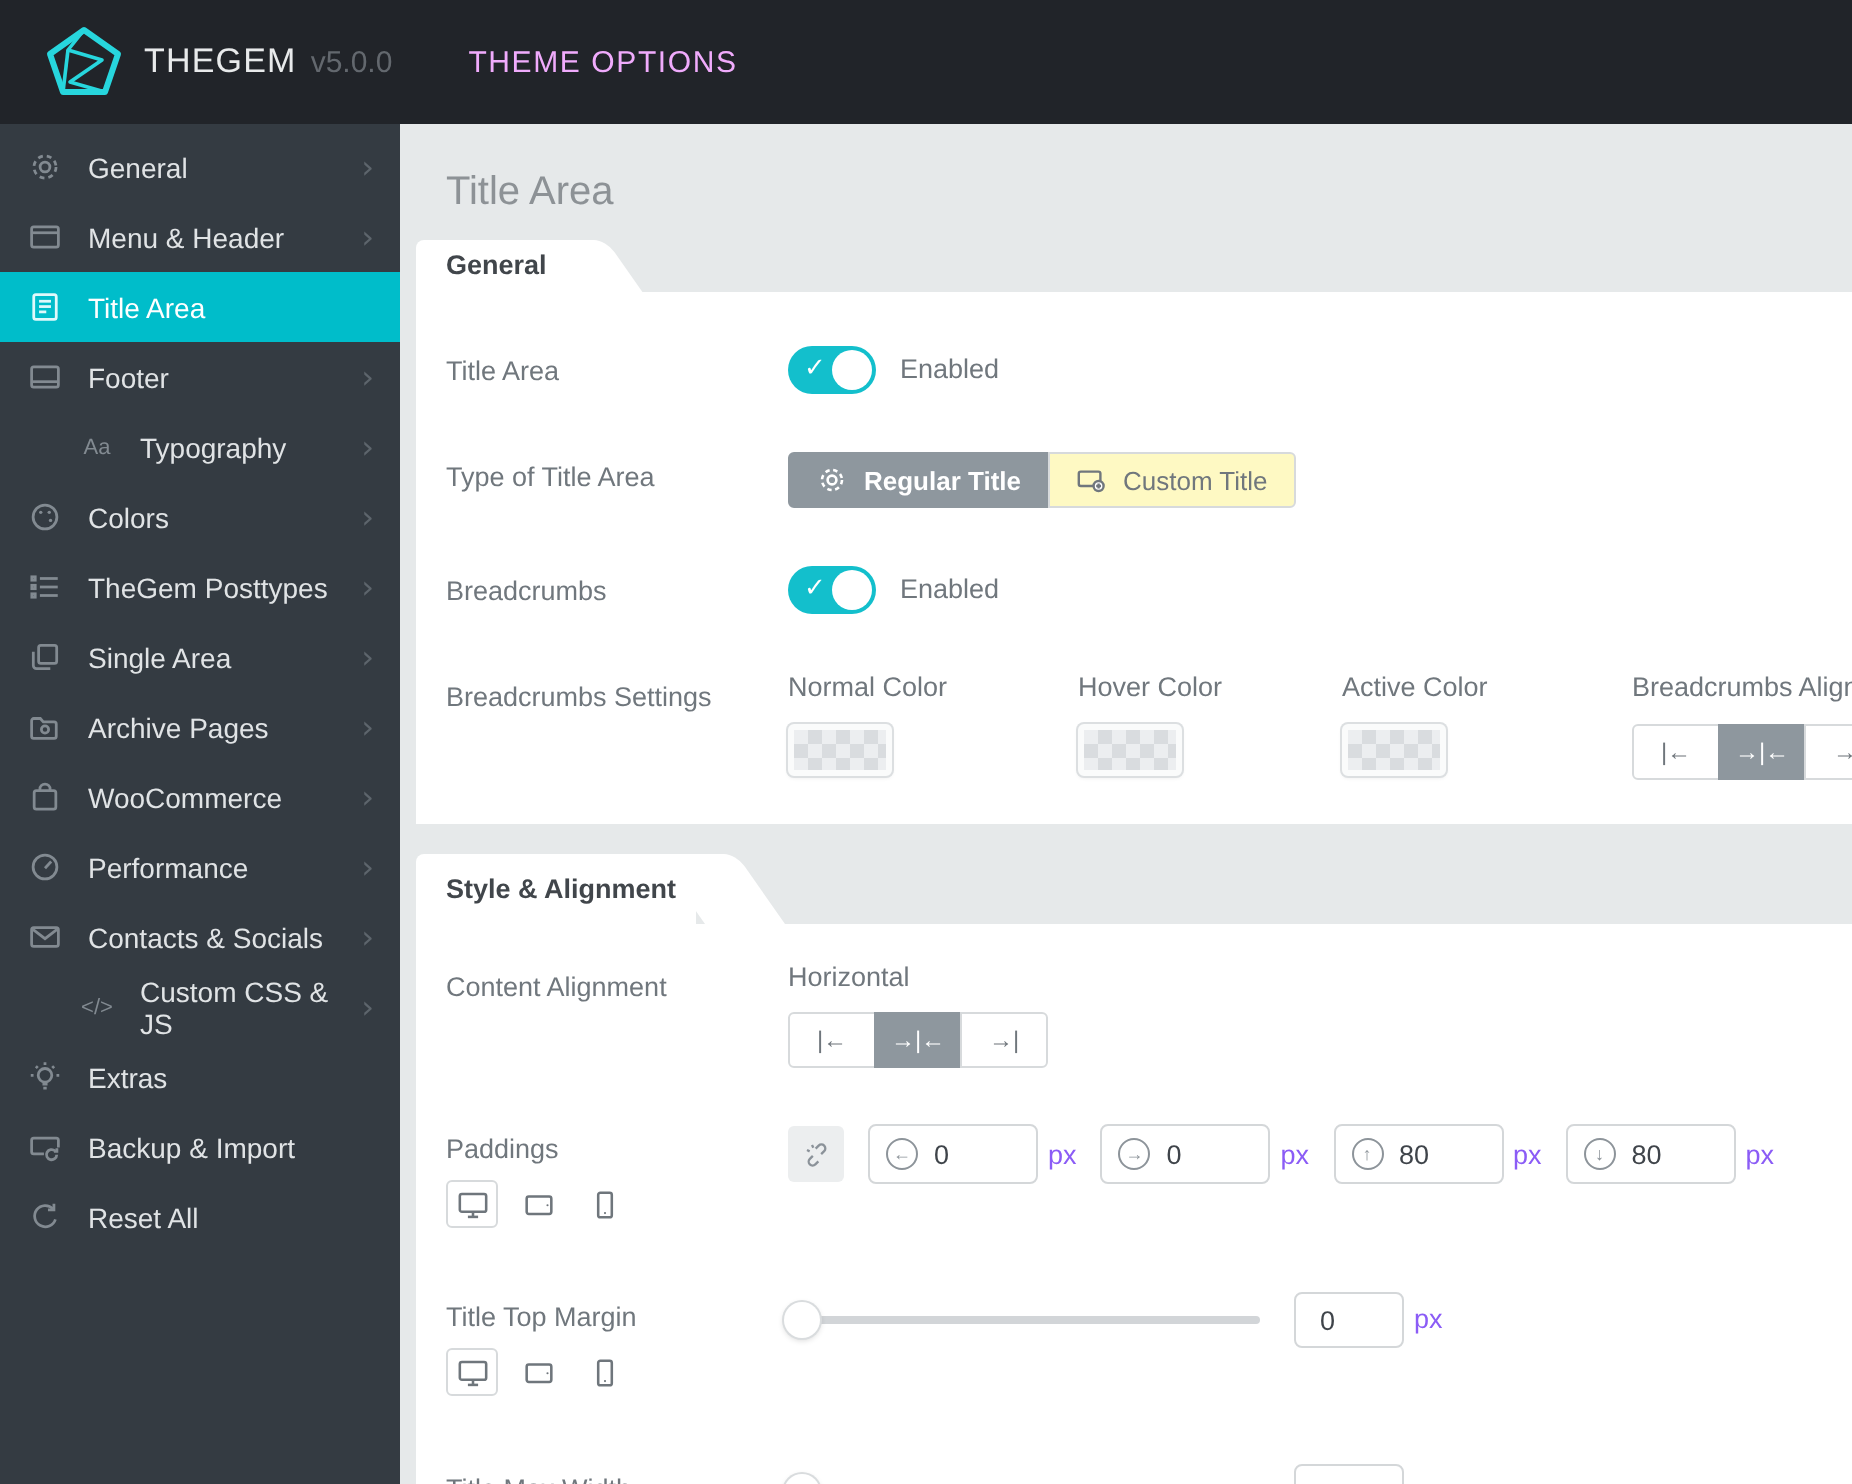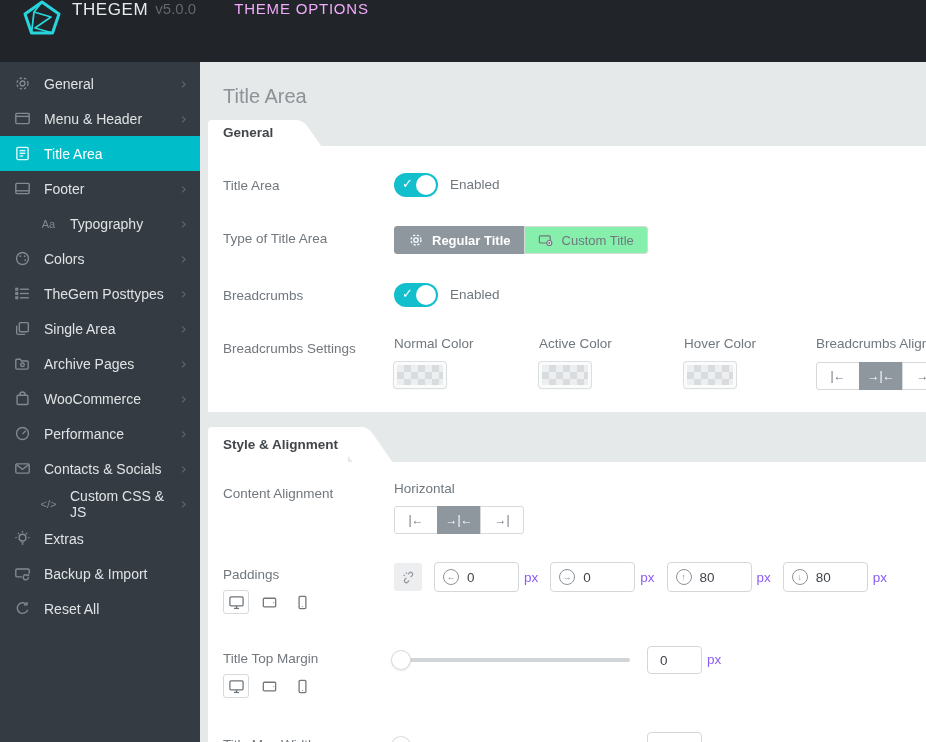--- a/index.html
+++ b/index.html
@@ -1,20 +1,20 @@
 <!DOCTYPE html>
 <html><head>
 <meta charset="utf-8">
 <style>
   * { margin:0; padding:0; box-sizing:border-box; }
   html,body { width:926px; height:742px; overflow:hidden;
     font-family:"Liberation Sans","DejaVu Sans",sans-serif; background:#e6e9ea; }
 
   
-  .topbar { height:62px; background:#212429; display:flex; align-items:flex-start; padding-left:22px; }
+  .topbar { height:62px; background:#212429; display:flex; align-items:center; padding-left:22px; }
   .logo { width:40px; height:36px; margin-right:10px; flex:0 0 auto; }
   .brand { color:#e8eaeb; font-size:17px; letter-spacing:.6px; font-weight:500; }
   .version { color:#63686e; font-size:15px; margin-left:7px; }
   .topnav { color:#f0abfc; font-size:15px; margin-left:38px; letter-spacing:.8px; cursor:pointer; }
 
   
   .sidebar { position:absolute; left:0; top:62px; width:200px; height:680px; background:#343b42; padding-top:4px; }
   .side-item { height:35px; display:flex; align-items:center; padding:0 13px 0 14px; color:#e0e3e5; font-size:14px; cursor:pointer; }
   .side-item .sicon { width:17px; height:17px; margin-right:13px; color:#828a91; display:flex; align-items:center; justify-content:center; flex:0 0 auto; }
   .side-item .sicon svg { width:17px; height:17px; }
@@ -44,21 +44,21 @@
 
   
   .toggle { position:relative; width:44px; height:24px; border-radius:12px; background:#13bfcc; cursor:pointer; flex:0 0 auto; }
   .toggle .check { position:absolute; left:8px; top:3px; color:#fff; font-size:13px; }
   .toggle .knob { position:absolute; right:2px; top:2px; width:20px; height:20px; border-radius:50%; background:#fff; }
   .toggle-state { color:#70777d; font-size:13.5px; margin-left:12px; padding-top:4px; }
 
   
   .btn-group { display:flex; }
   .seg-btn { height:28px; display:flex; align-items:center; gap:8px; padding:0 13px;
-      background:#86efac; border:1px solid #d7dadc; color:#70777d; font-size:13px; cursor:pointer; margin-left:-1px; }
+      background:#fef9c3; border:1px solid #d7dadc; color:#70777d; font-size:13px; cursor:pointer; margin-left:-1px; }
   .seg-btn:first-child { margin-left:0; border-radius:3px 0 0 3px; }
   .seg-btn:last-child { border-radius:0 3px 3px 0; }
   .seg-btn.active { background:#8e979e; border-color:#8e979e; color:#fff; font-weight:bold;justify-content:flex-end; }
   .seg-btn svg { width:16px; height:16px; }
 
   .align-group { display:flex; }
   .align-btn { width:44px; height:28px; display:flex; align-items:center; justify-content:center;
       background:#fff; border:1px solid #d7dadc; color:#6f767c; font-size:12px; cursor:pointer; margin-left:-1px; white-space:nowrap; }
   .align-btn:first-child { margin-left:0; border-radius:3px 0 0 3px; }
   .align-btn:last-child { border-radius:0 3px 3px 0; }
@@ -338,26 +338,26 @@
         <div class="toggle-state">Enabled</div>
       </div>
 
       <div class="row" style="margin-bottom:0">
         <div class="row-label">Breadcrumbs Settings</div>
         <div class="bc-cols">
           <div class="bc-col">
             <div class="col-label">Normal Color</div>
             <div class="swatch"></div>
           </div>
+          <div class="bc-col narrow">
+            <div class="col-label">Hover Color</div>
+            <div class="swatch"></div>
+          </div>
           <div class="bc-col">
             <div class="col-label">Active Color</div>
-            <div class="swatch"></div>
-          </div>
-          <div class="bc-col narrow">
-            <div class="col-label">Hover Color</div>
             <div class="swatch"></div>
           </div>
           <div class="bc-col last">
             <div class="col-label">Breadcrumbs Alignment</div>
             <div class="align-group">
               <div class="align-btn">|←</div>
               <div class="align-btn active">→|←</div>
               <div class="align-btn">→|</div>
             </div>
           </div>

